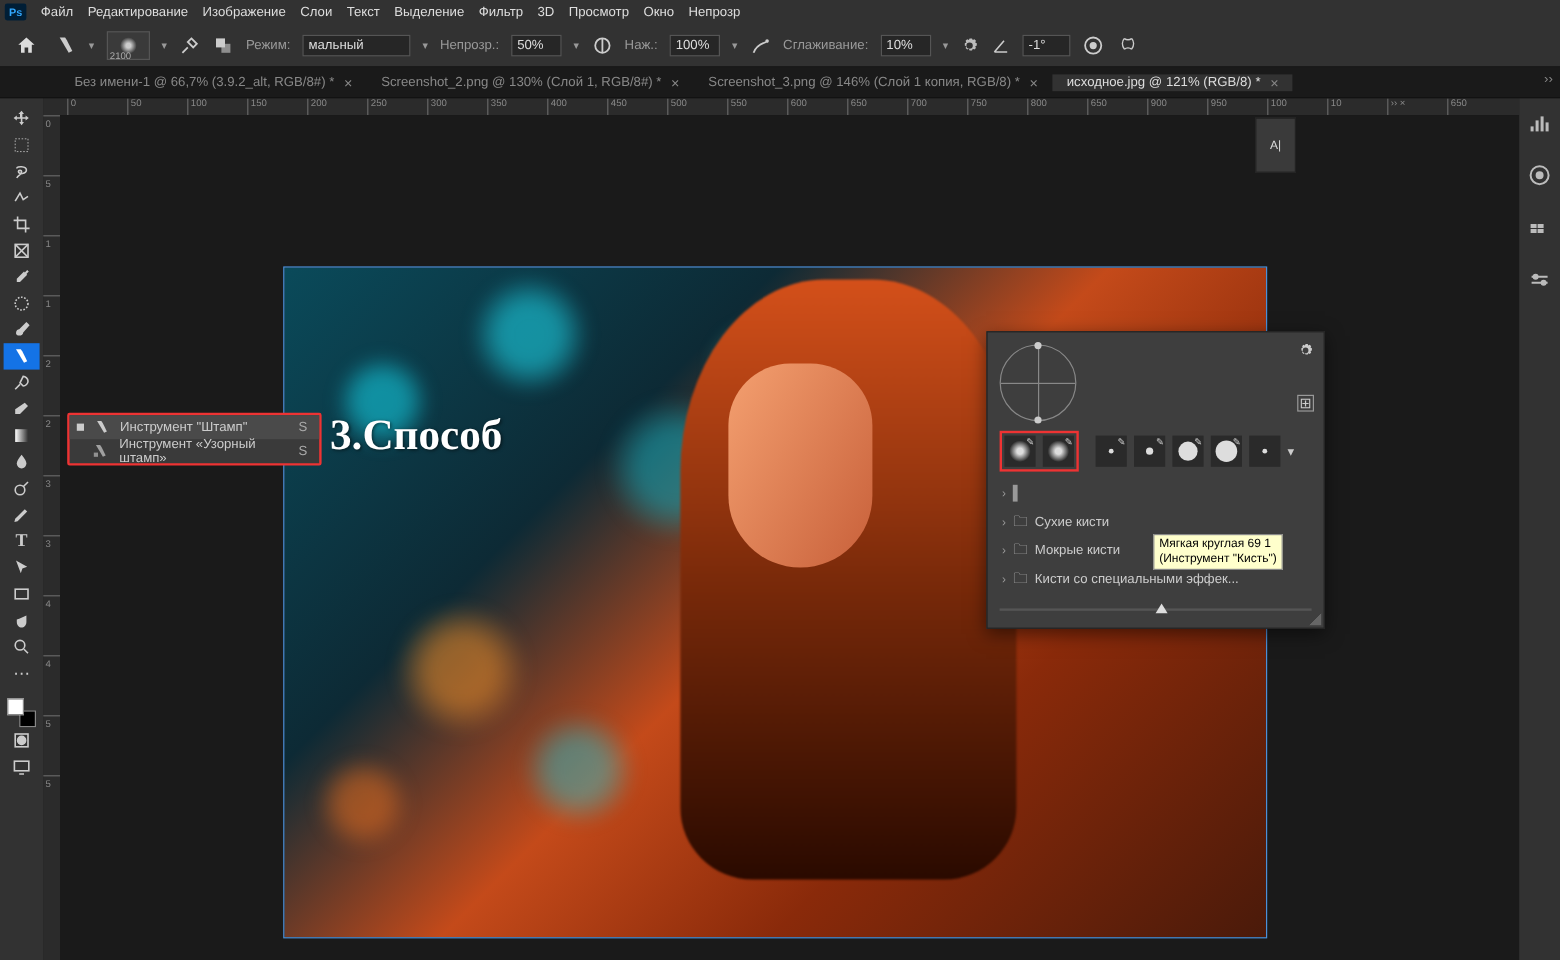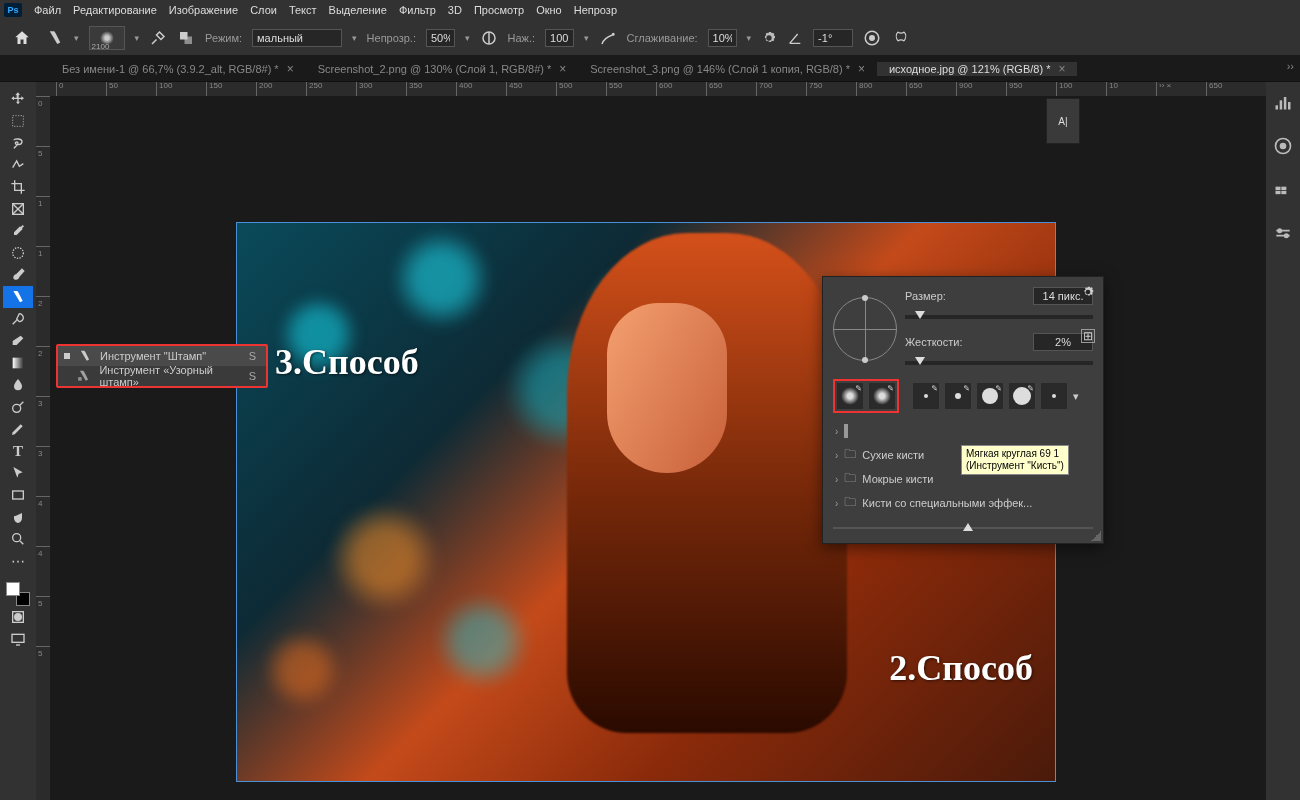--- a/index.html
+++ b/index.html
@@ -11,21 +11,21 @@
   .menu-item { color: #ddd; cursor: pointer; white-space: nowrap; }
   
   
   .optionsbar { height: 36px; background: #323232; border-bottom: 1px solid #1a1a1a; display: flex; align-items: center; padding: 0 8px; gap: 10px; color: #999; }
   .home-btn { width: 28px; height: 28px; display: flex; align-items: center; justify-content: center; color: #ddd; }
   .brush-preview { width: 36px; height: 24px; background: #3a3a3a; border: 1px solid #555; display: flex; align-items: center; justify-content: center; position: relative; }
   .brush-dot { width: 14px; height: 14px; background: radial-gradient(circle, #ccc 20%, transparent 70%); border-radius: 50%; }
   .brush-size-label { position: absolute; bottom: -2px; left: 2px; font-size: 8px; color: #aaa; }
   .opt-label { color: #999; }
   .opt-input { background: #262626; border: 1px solid #555; color: #ddd; padding: 2px 4px; font-size: 11px; }
-  .opt-input.small { width: 29px; }
+  .opt-input.small { width: 42px; }
   .opt-input.med { width: 90px; }
   
   
   .doctabs { height: 26px; background: #1a1a1a; display: flex; align-items: center; padding-left: 50px; border-bottom: 1px solid #111; position: relative; }
   .doctab { display: flex; align-items: center; padding: 0 12px; color: #888; font-size: 11px; gap: 8px; cursor: pointer; }
   .doctab.active { background: #323232; color: #ddd; }
   .doctab .close { color: #888; font-size: 12px; }
   .tabs-menu { position: absolute; right: 6px; top: 4px; color: #888; }
   
   
@@ -272,21 +272,20 @@
   <div class="rvtick">5</div>
 </div>
 
 <div class="canvas-area">
   <div class="canvas">
     <div class="person">
       <div class="hair"></div>
       <div class="face"></div>
     </div>
     <div class="overlay-text txt3">3.Способ</div>
-    <div class="overlay-text txt2">2.Способ</div>
   </div>
 </div>
 
 <div class="ruler-extras">
   <span>A|</span>
 </div>
 
 <div class="toolbar">
   <div class="tool-btn">
       <svg width="16" height="16" viewBox="0 0 24 24" fill="#ccc">
@@ -448,32 +447,20 @@
   <div class="bp-gear">
     <svg width="14" height="14" viewBox="0 0 24 24" fill="#ccc">
         <path d="M12 8a4 4 0 100 8 4 4 0 000-8zm9 4l-2 1 1 2-2 2-2-1-1 2h-3l-1-2-2 1-2-2 1-2-2-1v-3l2-1-1-2 2-2 2 1 1-2h3l1 2 2-1 2 2-1 2 2 1z"></path>
       </svg>
   </div>
   <div class="bp-plus">⊞</div>
   <div class="bp-row">
     <div class="angle-circle">
       <div class="angle-dot" style="left:28px;top:-3px"></div>
       <div class="angle-dot" style="left:28px;bottom:-3px"></div>
-    </div>
-    <div class="bp-labels">
-      <div class="bp-label-row">
-        <span>Размер:</span>
-        <input class="bp-input" value="14 пикс." style="">
-      </div>
-      <div class="bp-slider"></div>
-      <div class="bp-label-row">
-        <span>Жесткости:</span>
-        <input class="bp-input" value="2%" style="">
-      </div>
-      <div class="bp-slider"></div>
     </div>
   </div>
 
   <div class="brush-presets">
     <div class="preset-highlight">
       <div class="brush-thumb">
           <div class="bsoft" style="width:18px;height:18px"></div>
           <span class="pencil">✎</span>
         </div>
       <div class="brush-thumb">

